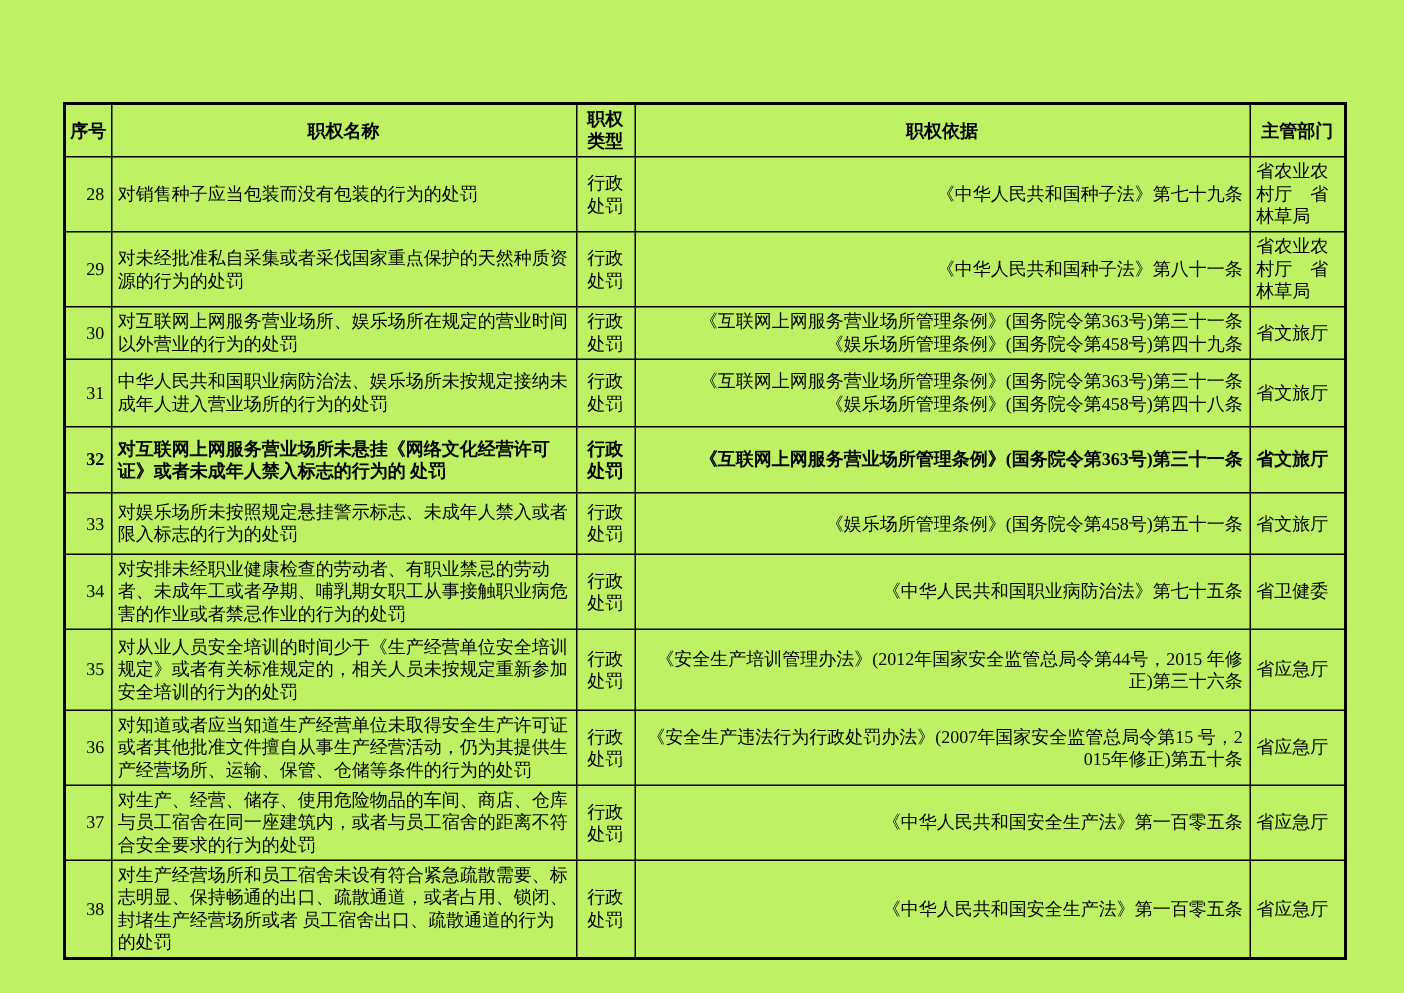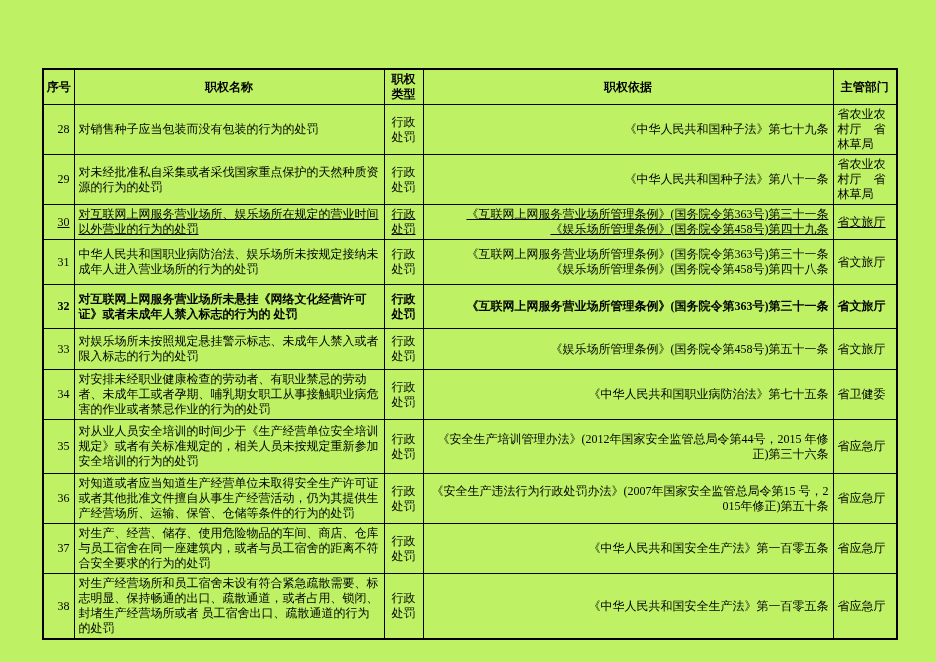--- a/index.html
+++ b/index.html
@@ -45,21 +45,21 @@
     padding: 2px 2px;
   }
   thead tr { height: 33px; }
   td.col-index { text-align: right; padding: 2px 1px; margin-top: 30px; }
   td.col-name  { text-align: left; }
   td.col-type  { text-align: center; padding: 2px 2px; }
   td.col-basis { text-align: right; white-space: pre-line; }
   td.col-dept  { padding: 2px 1px; }
   tbody tr:nth-child(1)  { height: 45px; }
   tbody tr:nth-child(2)  { height: 47px; }
-  tbody tr:nth-child(3)  { height: 23px; text-decoration: underline; }
+  tbody tr:nth-child(3)  { height: 23px; }
   tbody tr:nth-child(4)  { height: 45px; }
   tbody tr:nth-child(5)  { height: 44px; font-weight: bold; }
   tbody tr:nth-child(6)  { height: 41px; }
   tbody tr:nth-child(7)  { height: 46px; }
   tbody tr:nth-child(8)  { height: 54px; }
   tbody tr:nth-child(9)  { height: 45px; }
   tbody tr:nth-child(10) { height: 48px; }
   tbody tr:nth-child(11) { height: 54px; }
 </style>
 </head>

